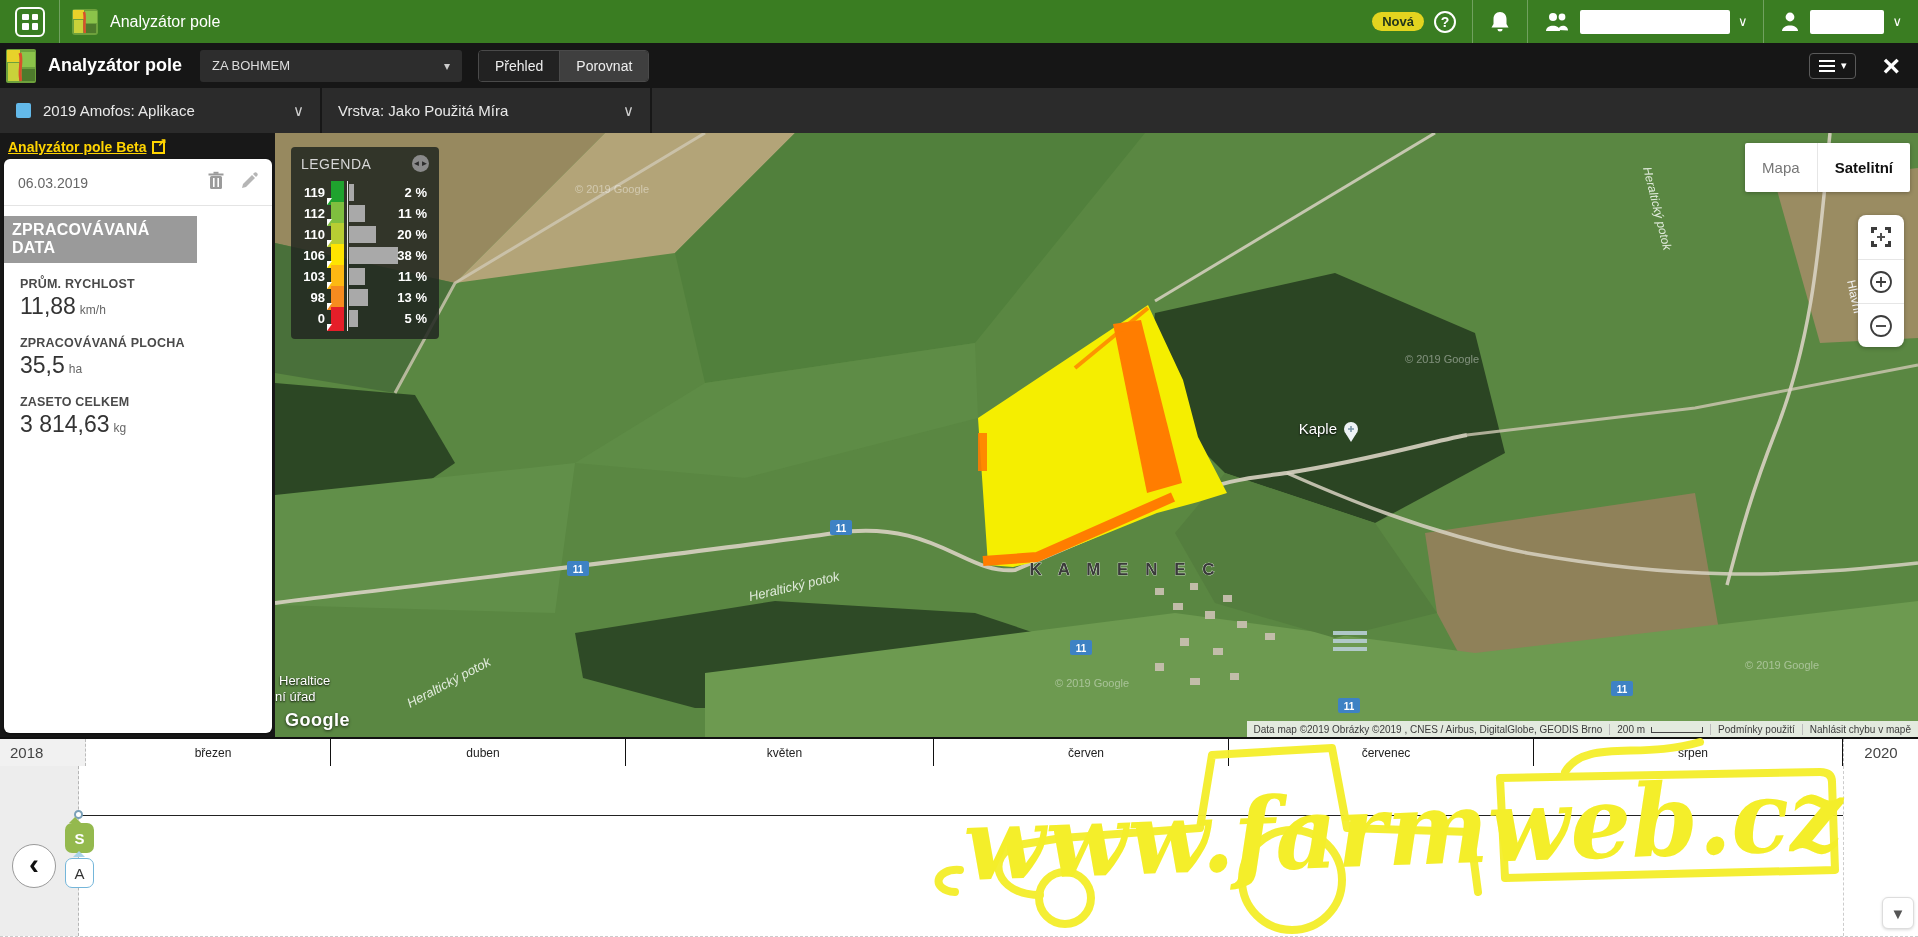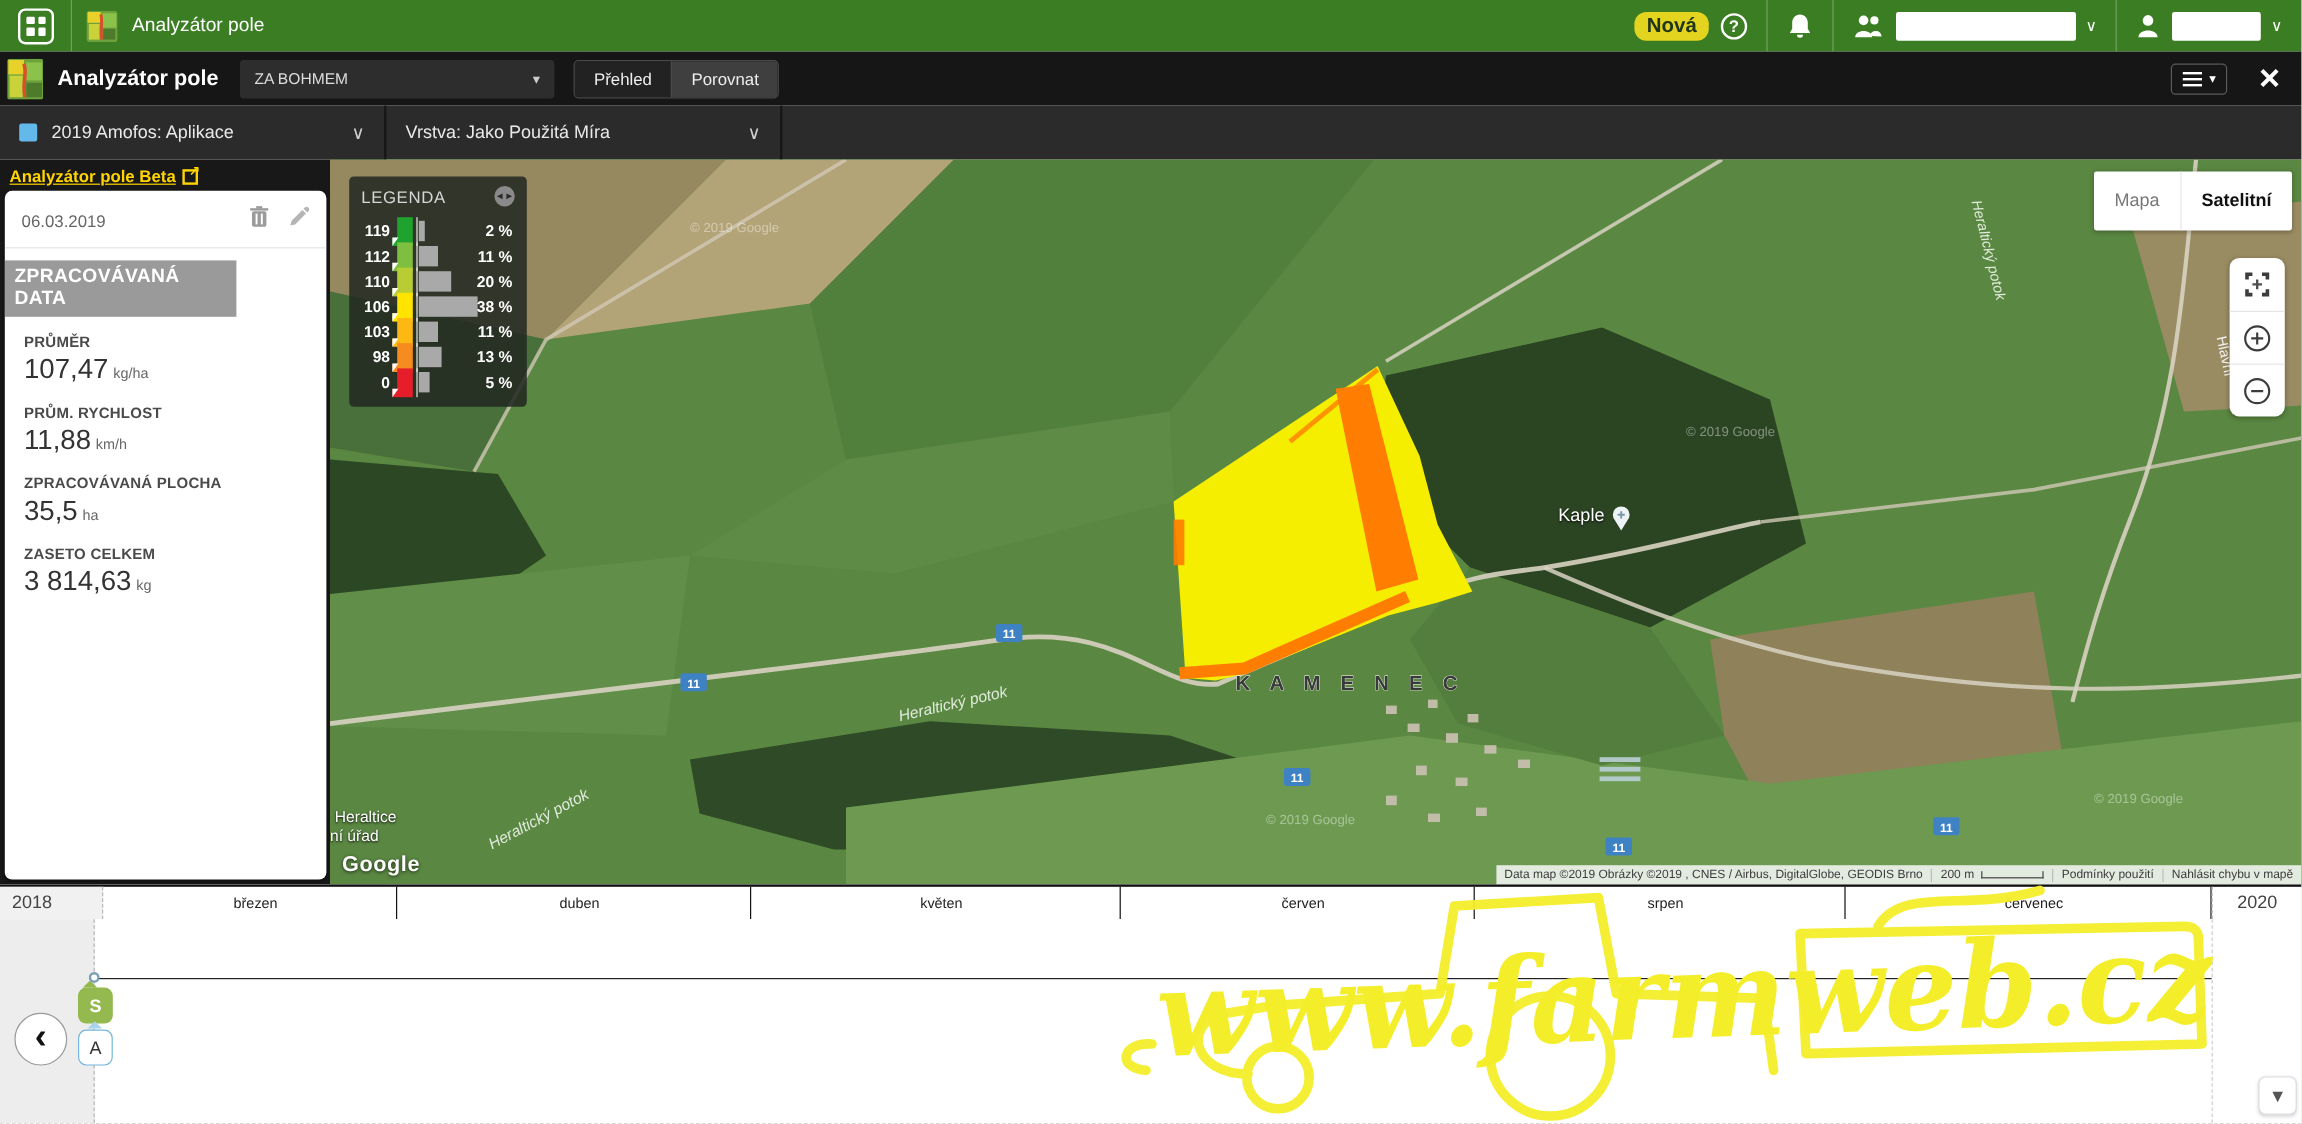--- a/index.html
+++ b/index.html
@@ -11,21 +11,21 @@
   .topbar { position:absolute; left:0; top:0; width:100%; height:43px;
             background:#3a7d22; display:flex; align-items:center; color:#fff; }
   .topbar .vsep { width:1px; height:43px; background:rgba(255,255,255,.28); }
   .apps-btn { width:30px; height:30px; margin:0 14px 0 15px; border:2px solid #fff;
               border-radius:6px; display:grid; grid-template-columns:1fr 1fr;
               gap:3px; padding:5px; }
   .apps-btn i { background:#fff; border-radius:1px; }
   .applogo { width:26px; height:26px; border-radius:3px; margin:0 12px; }
   .topbar-title { font-size:16px; }
   .topbar-right { margin-left:auto; display:flex; align-items:center; height:100%; }
-  .badge-new { background:#e3d41f; color:#21351a; font-size:17px; font-weight:bold;
+  .badge-new { background:#e3d41f; color:#21351a; font-size:13px; font-weight:bold;
                border-radius:10px; padding:2px 10px; margin-right:10px; }
   .help-circ { width:22px; height:22px; border:2px solid #fff; border-radius:50%;
                display:flex; align-items:center; justify-content:center;
                font-size:14px; font-weight:bold; margin-right:16px; }
   .icon-btn { display:flex; align-items:center; justify-content:center; padding:0 16px; height:100%; }
   .redact { background:#fff; border-radius:2px; }
   .caret-w { color:#fff; font-size:13px; margin-left:8px; }
 
   
   .toolbar { position:absolute; left:0; top:43px; width:100%; height:45px;
@@ -270,24 +270,20 @@
         </span>
         <span class="ic">
           <svg width="19" height="19" viewBox="0 0 19 19">
               <path d="M3 16 L4 12 L13 3 L16 6 L7 15 Z" fill="#b5b5b5"></path>
               <path d="M14 2 L17 5 L18 4 A1.8 1.8 0 0 0 15 1 Z" fill="#b5b5b5"></path>
             </svg>
         </span>
       </div>
       <div class="agro-head">ZPRACOVÁVANÁ DATA</div>
       <div class="metrics" id="metrics">
-  <div class="metric">
-    <div class="m-label">PRŮMĚR</div>
-    <div class="m-value"><span class="v">107,47</span><span class="m-unit">kg/ha</span></div>
-  </div>
 
   <div class="metric">
     <div class="m-label">PRŮM. RYCHLOST</div>
     <div class="m-value"><span class="v">11,88</span><span class="m-unit">km/h</span></div>
   </div>
 
   <div class="metric">
     <div class="m-label">ZPRACOVÁVANÁ PLOCHA</div>
     <div class="m-value"><span class="v">35,5</span><span class="m-unit">ha</span></div>
   </div>
@@ -507,26 +503,26 @@
         </div>
 
   <div class="month" style="flex: 0 0 308px;">
           <span>květen</span>
         </div>
 
   <div class="month" style="flex: 0 0 295px;">
           <span>červen</span>
         </div>
 
+  <div class="month" style="flex: 0 0 305px;">
+          <span>červenec</span>
+        </div>
+
   <div class="month" style="flex: 0 0 309px;">
           <span>srpen</span>
-        </div>
-
-  <div class="month" style="flex: 0 0 305px;">
-          <span>červenec</span>
         </div>
 </div>
     <div class="yr-right">2020</div>
   </div>
 
   <div class="bottom">
     <div class="left-strip"></div>
     <div class="right-dash"></div>
     <div class="tl-line"></div>
     <div class="tl-dot"></div>

